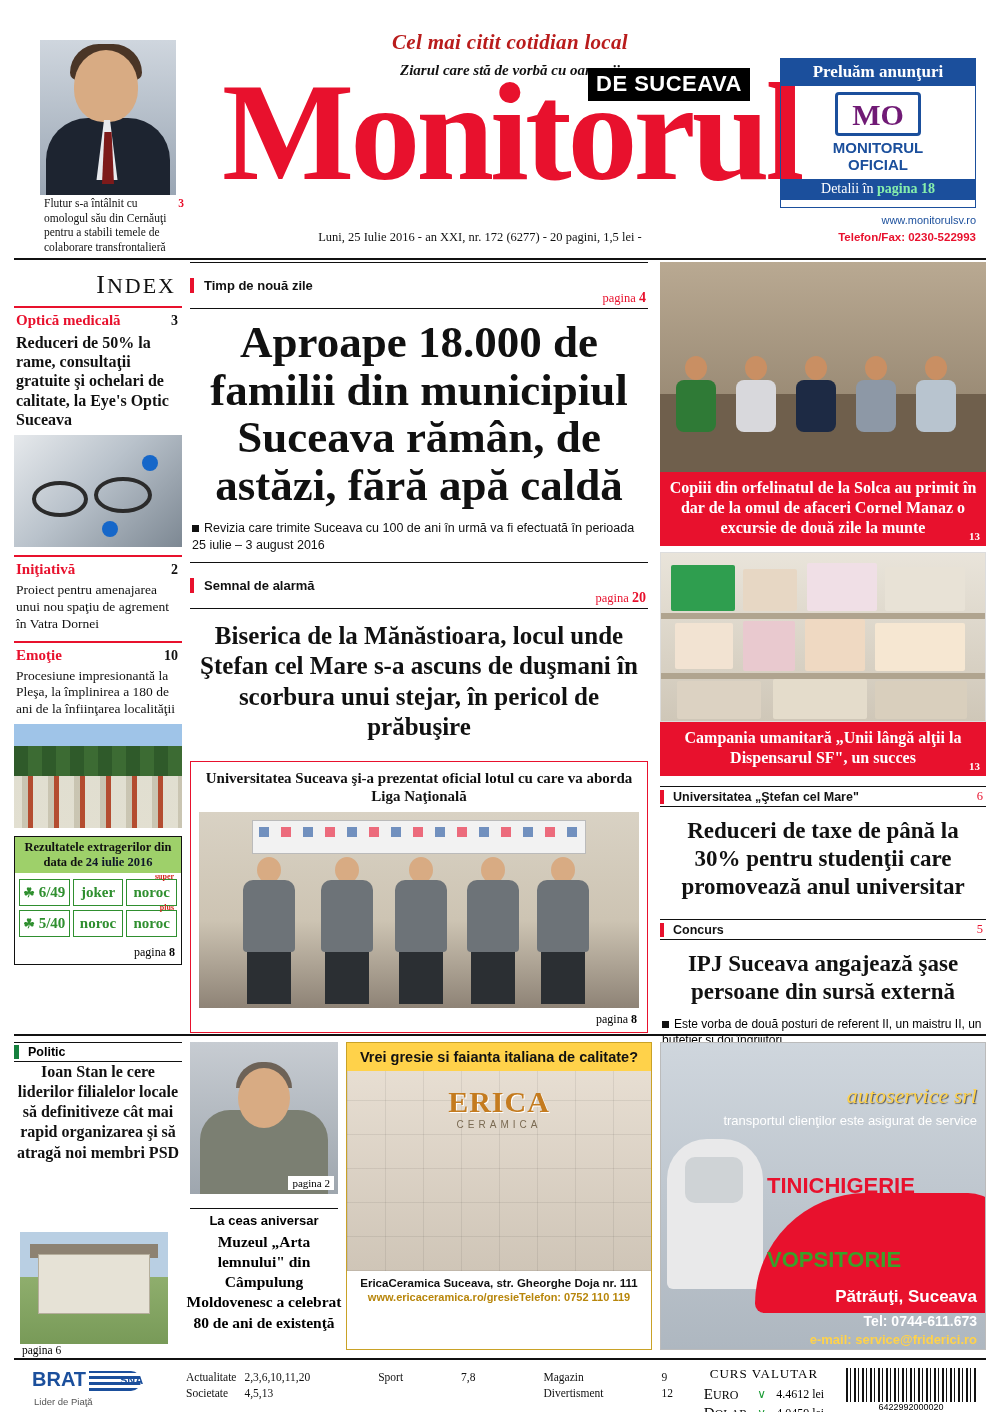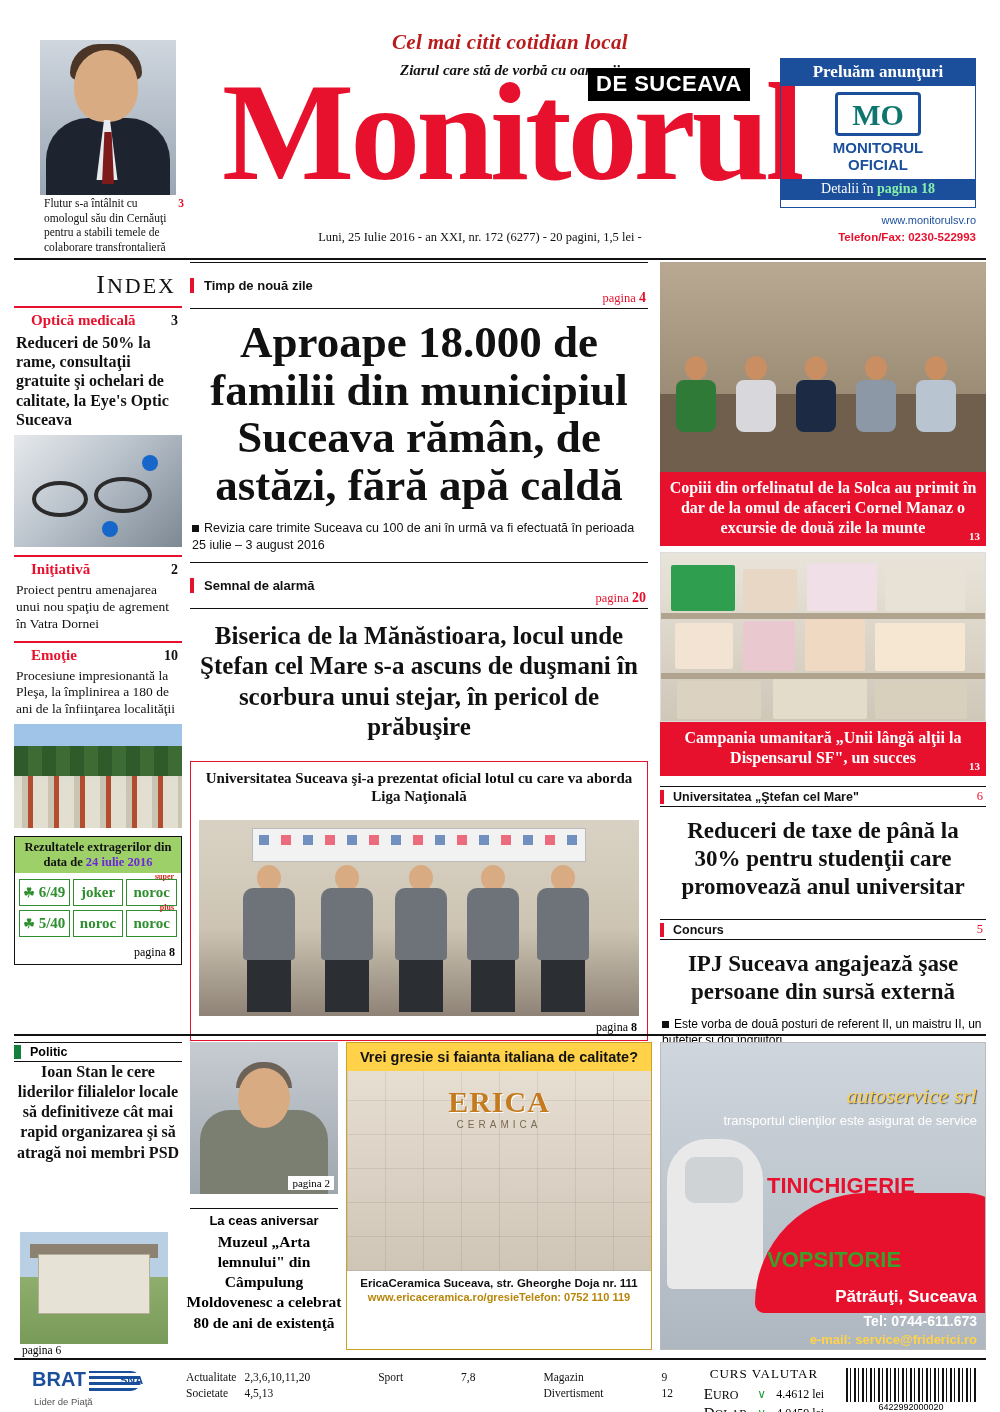--- a/index.html
+++ b/index.html
@@ -75,21 +75,21 @@
   }
   .promo-head {
     background:#1b4f9c; color:#fff; text-align:center; font-family:"Liberation Serif", serif;
     font-weight:bold; font-size:17px; padding:3px 0 4px;
   }
   .promo-logo {
     text-align:center; padding-top:6px;
   }
   .mo-badge {
     display:inline-block; width:86px; height:44px; border:3px solid #1b4f9c;
-    color:#0f766e; font-family:"Liberation Serif", serif; font-weight:bold; font-size:30px;
+    color:#701a75; font-family:"Liberation Serif", serif; font-weight:bold; font-size:30px;
     line-height:40px; border-radius:4px;
   }
   .promo-l1, .promo-l2 {
     text-align:center; color:#1b4f9c; font-family:"Liberation Sans", sans-serif;
     font-weight:bold; font-size:15px; line-height:1.1;
   }
   .promo-l1 { margin-top:4px; }
   .promo-detail {
     background:#1b4f9c; color:#fff; text-align:center; font-family:"Liberation Serif", serif;
     font-size:14px; padding:2px 0 3px; margin-top:6px;
@@ -113,21 +113,21 @@
   .left-col { position:absolute; left:14px; top:262px; width:168px; }
   .index-title {
     text-align:right; font-family:"Liberation Serif", serif; font-size:22px;
     color:#111; letter-spacing:2px; padding:8px 6px 4px 0;
   }
   .index-title span:first-child { font-size:26px; }
   .lc-rule { height:2px; background:#e8112d; margin:2px 0 0 0; }
   .lc-head {
     display:flex; justify-content:space-between; align-items:baseline;
     font-family:"Liberation Serif", serif; font-weight:bold; font-size:15px;
-    color:#e8112d; padding:4px 4px 2px 2px;margin-left:15px;
+    color:#e8112d; padding:4px 4px 2px 2px;
   }
   .lc-head .num { color:#111; font-size:14px; }
   .lc-text {
     font-family:"Liberation Serif", serif; font-weight:bold; font-size:16px;
     line-height:1.2; color:#111; padding:2px 4px 6px 2px;
   }
   .lc-text.small { font-weight:normal; font-size:13.5px; line-height:1.25; }
   .photo {
     background:#c8cfd6; position:relative; overflow:hidden;
   }
@@ -153,21 +153,21 @@
   .village-photo .trees {
     position:absolute; left:0; top:22px; width:100%; height:34px;
     background:repeating-linear-gradient(90deg,#2f5a2a 0 14px,#3c6b33 14px 28px);
   }
 
   .lotto-box { border:1px solid #111; margin-top:8px; }
   .lotto-head {
     background:#9ed06a; font-family:"Liberation Serif", serif; font-weight:bold;
     font-size:12.5px; text-align:center; padding:3px 2px; color:#111; line-height:1.2;
   }
-  .lotto-head .date { color:#6d28d9; }
+  .lotto-head .date { color:#0f172a; }
   .lotto-body { padding:6px 4px 2px; }
   .lotto-row { display:flex; align-items:stretch; margin-bottom:4px; }
   .lotto-cell {
     flex:1; border:1px solid #2f8f2f; margin-right:3px; text-align:center;
     font-family:"Liberation Serif", serif; font-weight:bold; font-size:15px;
     color:#2f8f2f; padding:4px 0; position:relative;
   }
   .lotto-cell:last-child { margin-right:0; }
   .lotto-cell .sup {
     position:absolute; top:-8px; right:2px; font-size:8px; color:#d42a1f; font-weight:bold;
@@ -204,21 +204,21 @@
   .bullet-text .sq {
     display:inline-block; width:7px; height:7px; background:#111; margin-right:5px;
   }
   .headline-sec {
     font-family:"Liberation Serif", serif; font-weight:bold; font-size:25px;
     line-height:1.22; text-align:center; color:#111; padding:12px 0 10px;
   }
   .sport-box { border:1px solid #e8112d; margin-top:8px; position:relative; }
   .sport-title {
     font-family:"Liberation Serif", serif; font-weight:bold; font-size:15px;
-    text-align:center; color:#111; padding:7px 10px 14px; line-height:1.25;
+    text-align:center; color:#111; padding:7px 10px 6px; line-height:1.25;
   }
   .sport-photo {
     height:196px; margin:0 8px;
     background:linear-gradient(#d9d2c4 0%,#cdc4b3 55%,#8e8376 100%);
     position:relative; overflow:hidden;
   }
   .sport-photo .banner {
     position:absolute; left:12%; top:8px; width:76%; height:34px; background:#f2f2f2;
     border:1px solid #bbb;
   }
@@ -283,21 +283,21 @@
   .rbullet .sq { display:inline-block; width:7px; height:7px; background:#111; margin-right:5px; }
 
   
   .rule-mid { position:absolute; left:14px; top:1034px; width:972px; height:2px; background:#111; }
   .bl-col { position:absolute; left:14px; top:1042px; width:168px; }
   .tag-row {
     border-top:1px solid #111; border-bottom:1px solid #111; padding:2px 0;
   }
   .tag-row .t {
     font-family:"Liberation Sans", sans-serif; font-weight:bold; font-size:12.5px;
-    padding-left:9px; border-left:7px solid #15803d;
+    padding-left:9px; border-left:5px solid #15803d;
   }
   .pol-photo {
     position:absolute; left:190px; top:1042px; width:148px; height:152px;
     background:linear-gradient(#c7ccd2,#9ea6ae); overflow:hidden;
   }
   .pol-photo .suit { position:absolute; left:10px; bottom:0; width:128px; height:84px; background:#7b7f72; border-radius:30px 30px 0 0; }
   .pol-photo .head2 { position:absolute; left:48px; top:26px; width:52px; height:60px; background:#d8ab83; border-radius:50%; }
   .pol-photo .hair2 { position:absolute; left:46px; top:20px; width:56px; height:26px; background:#6d6257; border-radius:26px 26px 0 0; }
   .pol-photo .pg {
     position:absolute; right:4px; bottom:4px; background:#fff; font-family:"Liberation Serif", serif;

